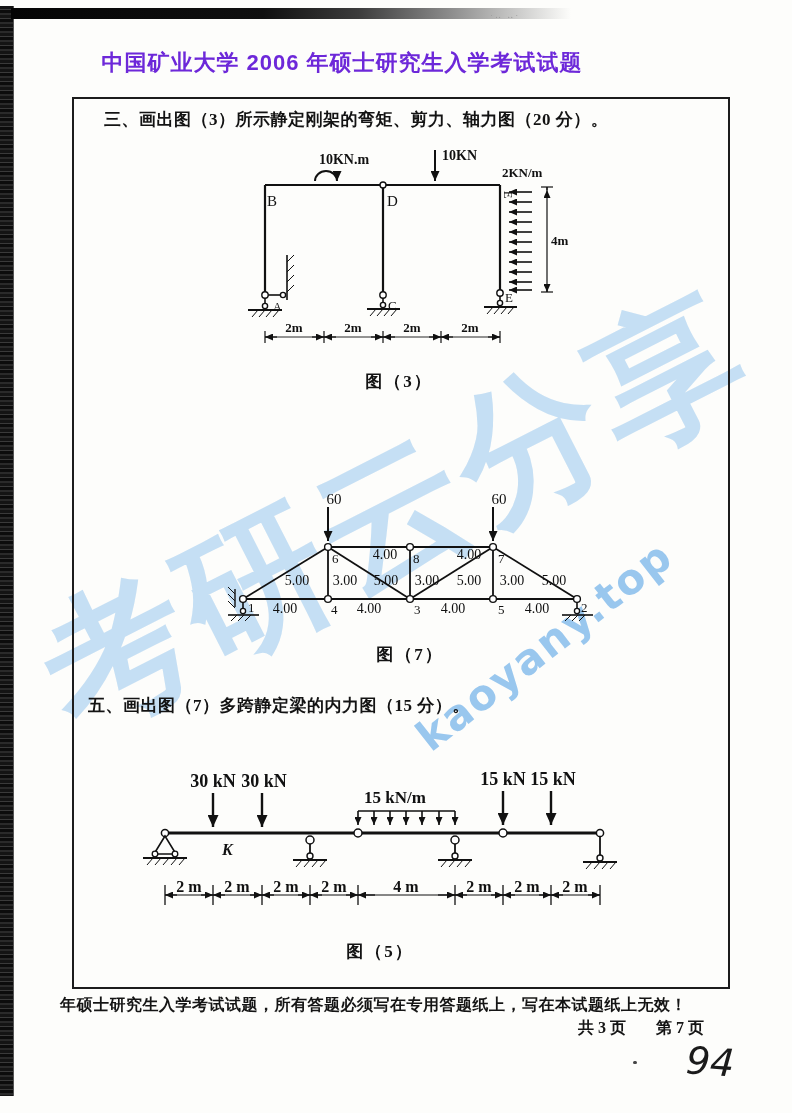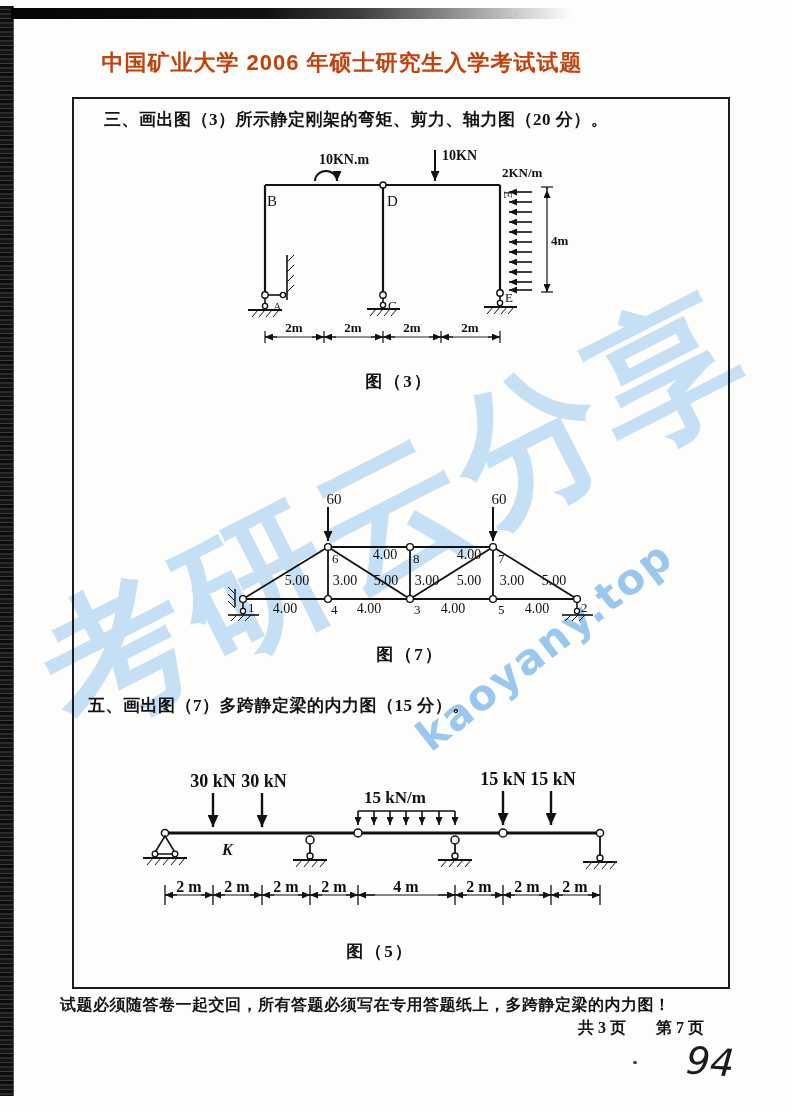--- a/index.html
+++ b/index.html
@@ -15,21 +15,21 @@
     border-right:1px solid #555;
   }
   .edge-top{
     position:absolute;left:11px;top:8px;height:11px;width:560px;
     background:linear-gradient(to right,#050505 0%,#101010 45%,#3c3c3c 62%,#8a8a8a 78%,rgba(150,150,150,0) 100%);
   }
   .smudge{position:absolute;color:#9a9a9a;font-size:9px;letter-spacing:2px;}
   .title{
     position:absolute;left:0;top:48px;width:684px;text-align:center;
     font-family:"Liberation Sans","DejaVu Sans",sans-serif;
-    font-weight:bold;font-size:22px;letter-spacing:1px;color:#c2410c;
+    font-weight:bold;font-size:22px;letter-spacing:1px;color:#6d28d9;
   }
   .qbox{
     position:absolute;left:72px;top:97px;width:654px;height:888px;
     border:2px solid #1c1c1c;background:transparent;
   }
   .ptext{
     position:absolute;font-size:17px;font-weight:bold;line-height:27px;
     color:#131313;letter-spacing:.5px;
   }
   .caption{
@@ -437,20 +437,20 @@
       <text x="156" y="129">2 m</text>
       <text x="204" y="129">2 m</text>
       <text x="276" y="129">4 m</text>
       <text x="349" y="129">2 m</text>
       <text x="397" y="129">2 m</text>
       <text x="445" y="129">2 m</text>
     </g>
   </svg>
   <div class="caption" style="left:280px;top:940px;">图（5）</div>
 
-  <div class="footer-note">试题必须随答卷一起交回，所有答题必须写在专用答题纸上，多跨静定梁的内力图！</div>
+  <div class="footer-note">年硕士研究生入学考试试题，所有答题必须写在专用答题纸上，写在本试题纸上无效！</div>
   <div class="pageinfo">
     <span>共 3 页</span>
     <span>第 7 页</span>
   </div>
   <div class="handwrite">94</div>
 
 </div>
 
 </body></html>

